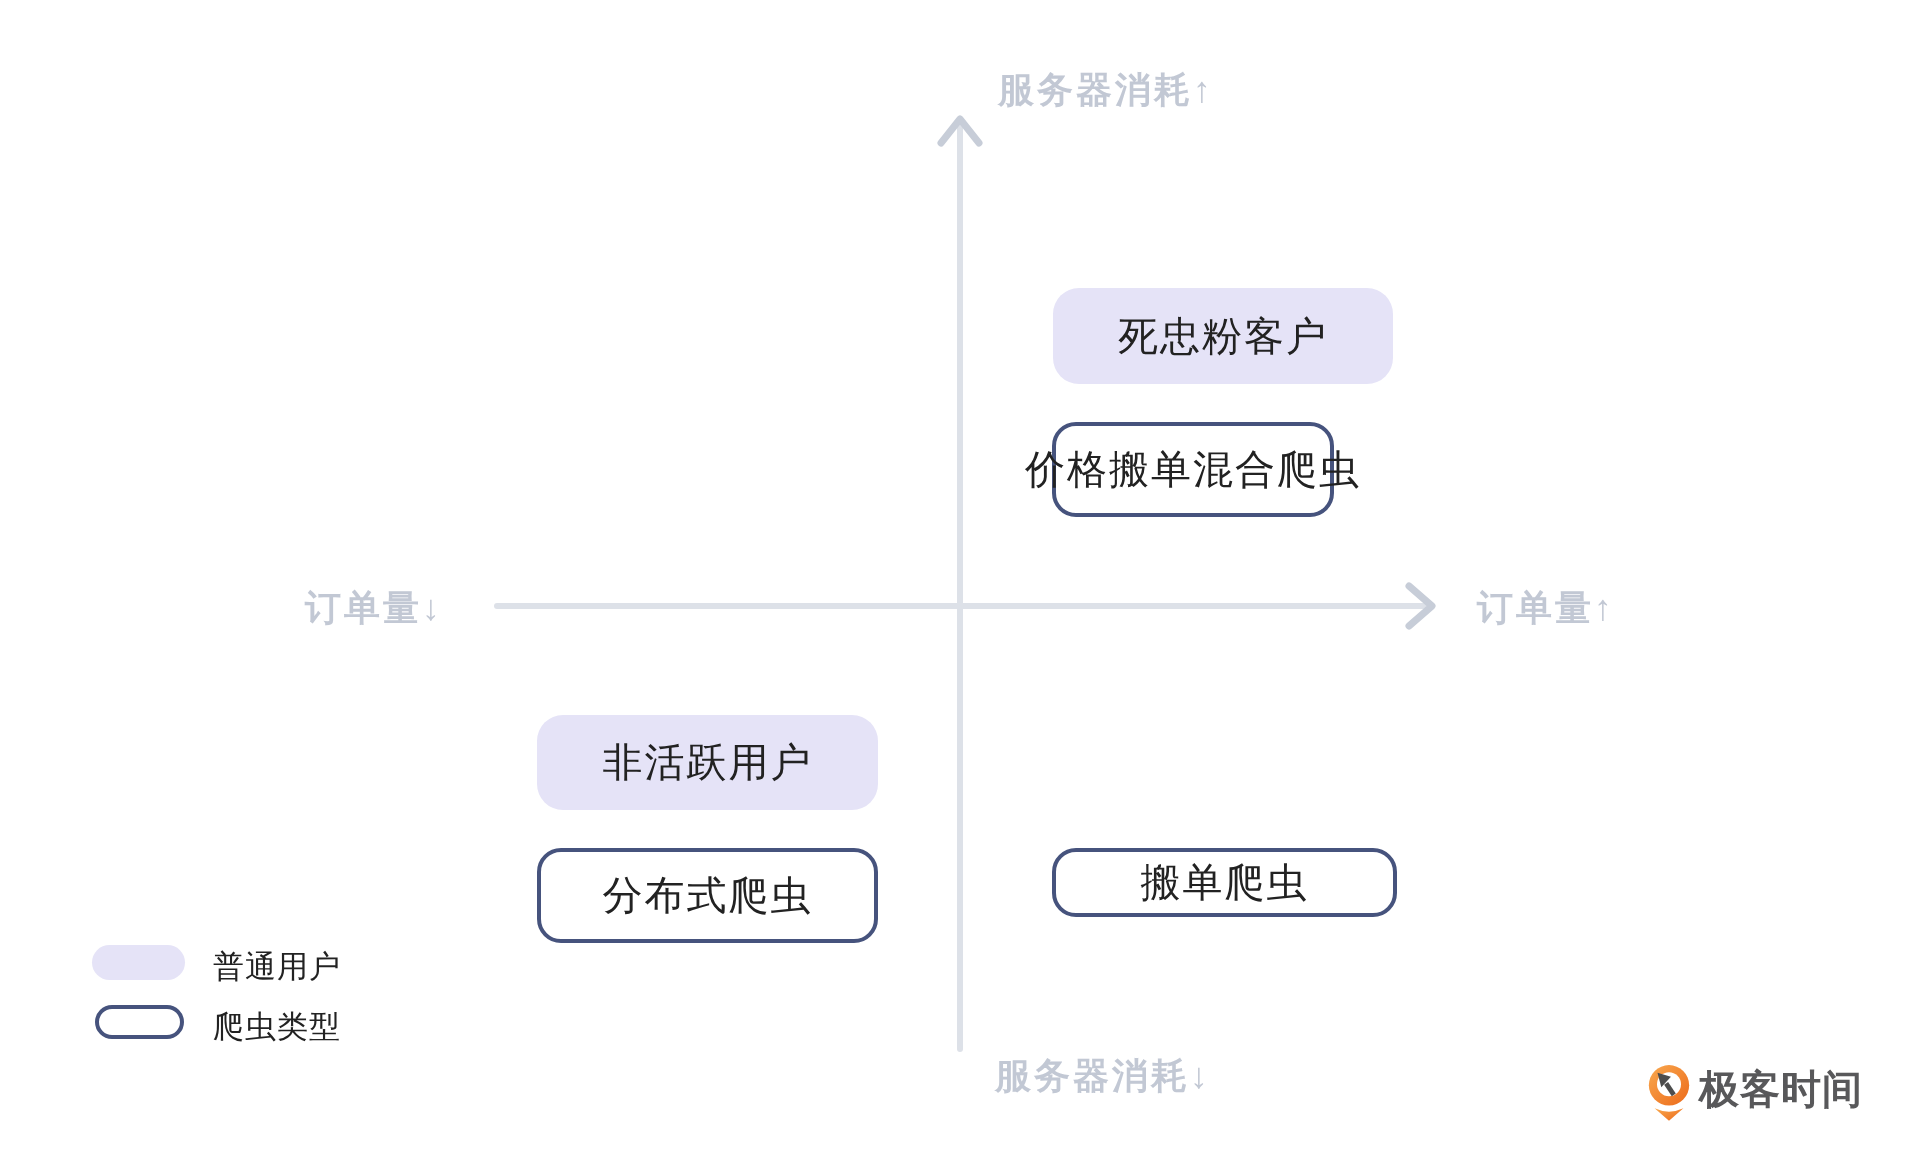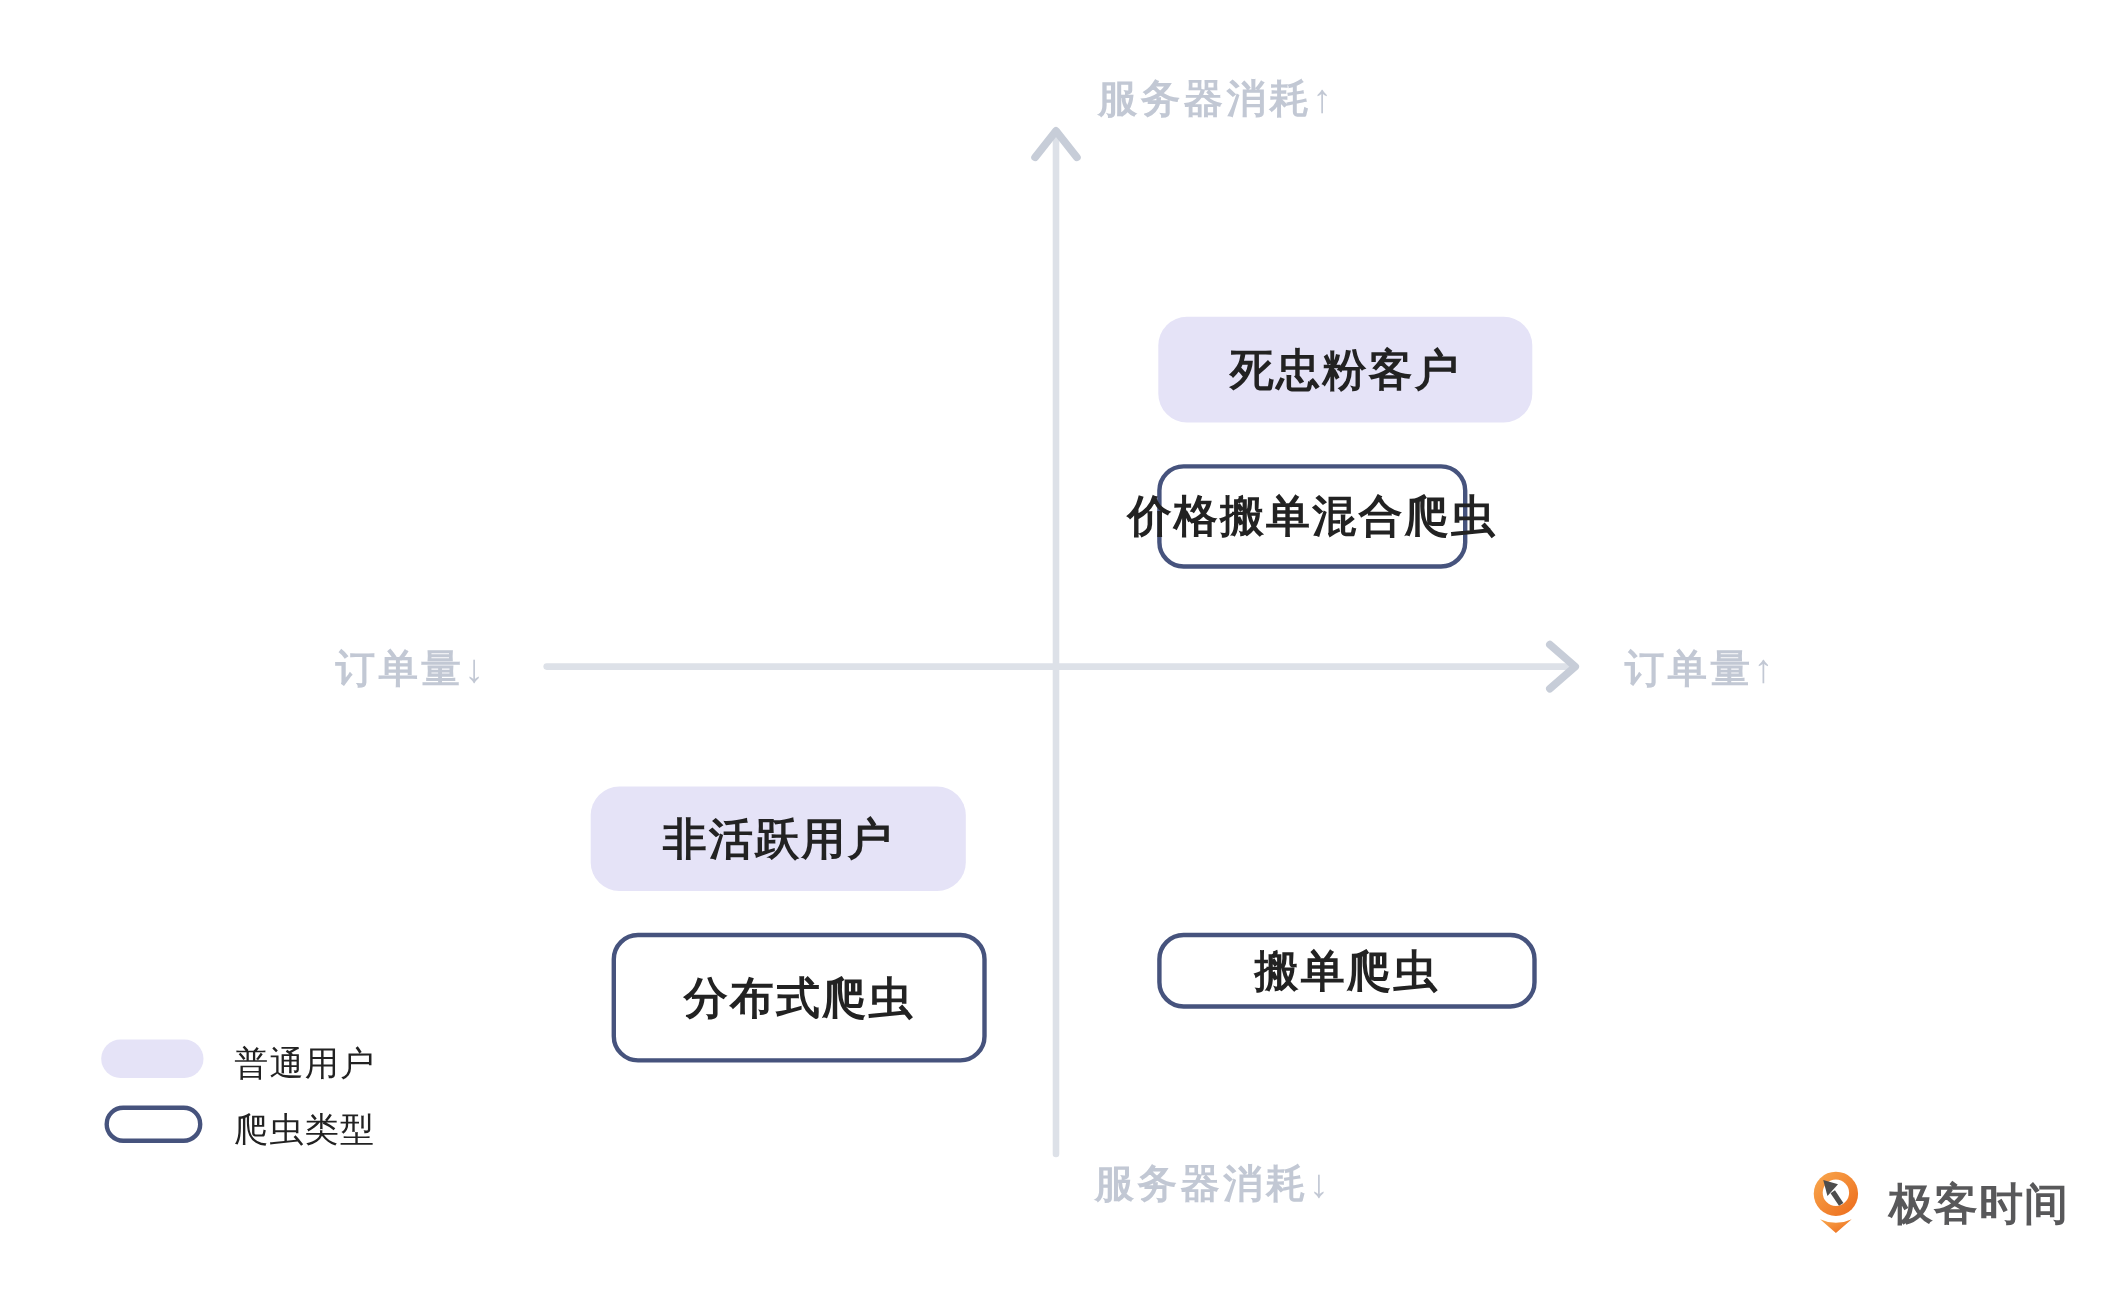--- a/index.html
+++ b/index.html
@@ -18,33 +18,33 @@
   }
   .axes{position:absolute;left:0;top:0;}
   .axis-line{stroke:var(--axis-line);stroke-width:6;stroke-linecap:round;fill:none;}
   .axis-arrow{stroke:var(--axis-arrow);stroke-width:7;stroke-linecap:round;stroke-linejoin:round;fill:none;}
   .axis-label{
     position:absolute;color:var(--axis-label);font-size:36px;font-weight:600;
     letter-spacing:3px;white-space:nowrap;
   }
   .node{
     position:absolute;display:flex;align-items:center;justify-content:center;
-    font-size:40px;font-weight:700;color:var(--box-text);letter-spacing:2px;
+    font-size:40px;font-weight:400;color:var(--box-text);letter-spacing:2px;
     box-sizing:border-box;white-space:nowrap;
   }
   .node.user{background:var(--user-fill);border-radius:26px;}
   .node.crawler{background:#ffffff;border:4px solid var(--crawler-border);border-radius:24px;}
   .legend-swatch{position:absolute;box-sizing:border-box;}
   .legend-swatch.user{background:var(--user-fill);border-radius:18px;}
   .legend-swatch.crawler{background:#ffffff;border:4px solid var(--crawler-border);border-radius:17px;}
   .legend-label{
     position:absolute;font-size:31px;color:var(--box-text);font-weight:500;
     letter-spacing:1px;white-space:nowrap;
   }
-  .logo{position:absolute;display:flex;align-items:flex-end;gap:24px;}
+  .logo{position:absolute;display:flex;align-items:flex-start;gap:6px;}
   .logo-text{font-size:40px;font-weight:600;color:var(--logo-text);letter-spacing:1px;white-space:nowrap;}
 </style>
 </head>
 <body>
 
 <div class="canvas">
 
   <svg class="axes" width="1920" height="1174" viewBox="0 0 1920 1174">
     <line class="axis-line" x1="960" y1="122" x2="960" y2="1049"></line>
     <line class="axis-line" x1="497" y1="606" x2="1428" y2="606"></line>
@@ -55,21 +55,21 @@
   <div class="axis-label" style="left:998px;top:66px;">服务器消耗↑</div>
   <div class="axis-label" style="left:995px;top:1052px;">服务器消耗↓</div>
   <div class="axis-label" style="left:305px;top:584px;">订单量↓</div>
   <div class="axis-label" style="left:1477px;top:584px;">订单量↑</div>
 
 
   <div class="node user" style="left:1053px;top:288px;width:340px;height:96px;">死忠粉客户</div>
   <div class="node crawler" style="left:1052px;top:422px;width:282px;height:95px;">价格搬单混合爬虫</div>
 
   <div class="node user" style="left:537px;top:715px;width:341px;height:95px;text-align:right;">非活跃用户</div>
-  <div class="node crawler" style="left:556px;top:848px;width:341px;height:118px;">分布式爬虫</div>
+  <div class="node crawler" style="left:537px;top:848px;width:341px;height:95px;">分布式爬虫</div>
 
   <div class="node crawler" style="left:1052px;top:848px;width:345px;height:69px;">搬单爬虫</div>
 
   <div class="legend-swatch user" style="left:92px;top:945px;width:93px;height:35px;"></div>
   <div class="legend-label" style="left:213px;top:946px;">普通用户</div>
 
   <div class="legend-swatch crawler" style="left:95px;top:1005px;width:89px;height:34px;"></div>
   <div class="legend-label" style="left:213px;top:1006px;">爬虫类型</div>
 
   <div class="logo" style="left:1645px;top:1062px;">

